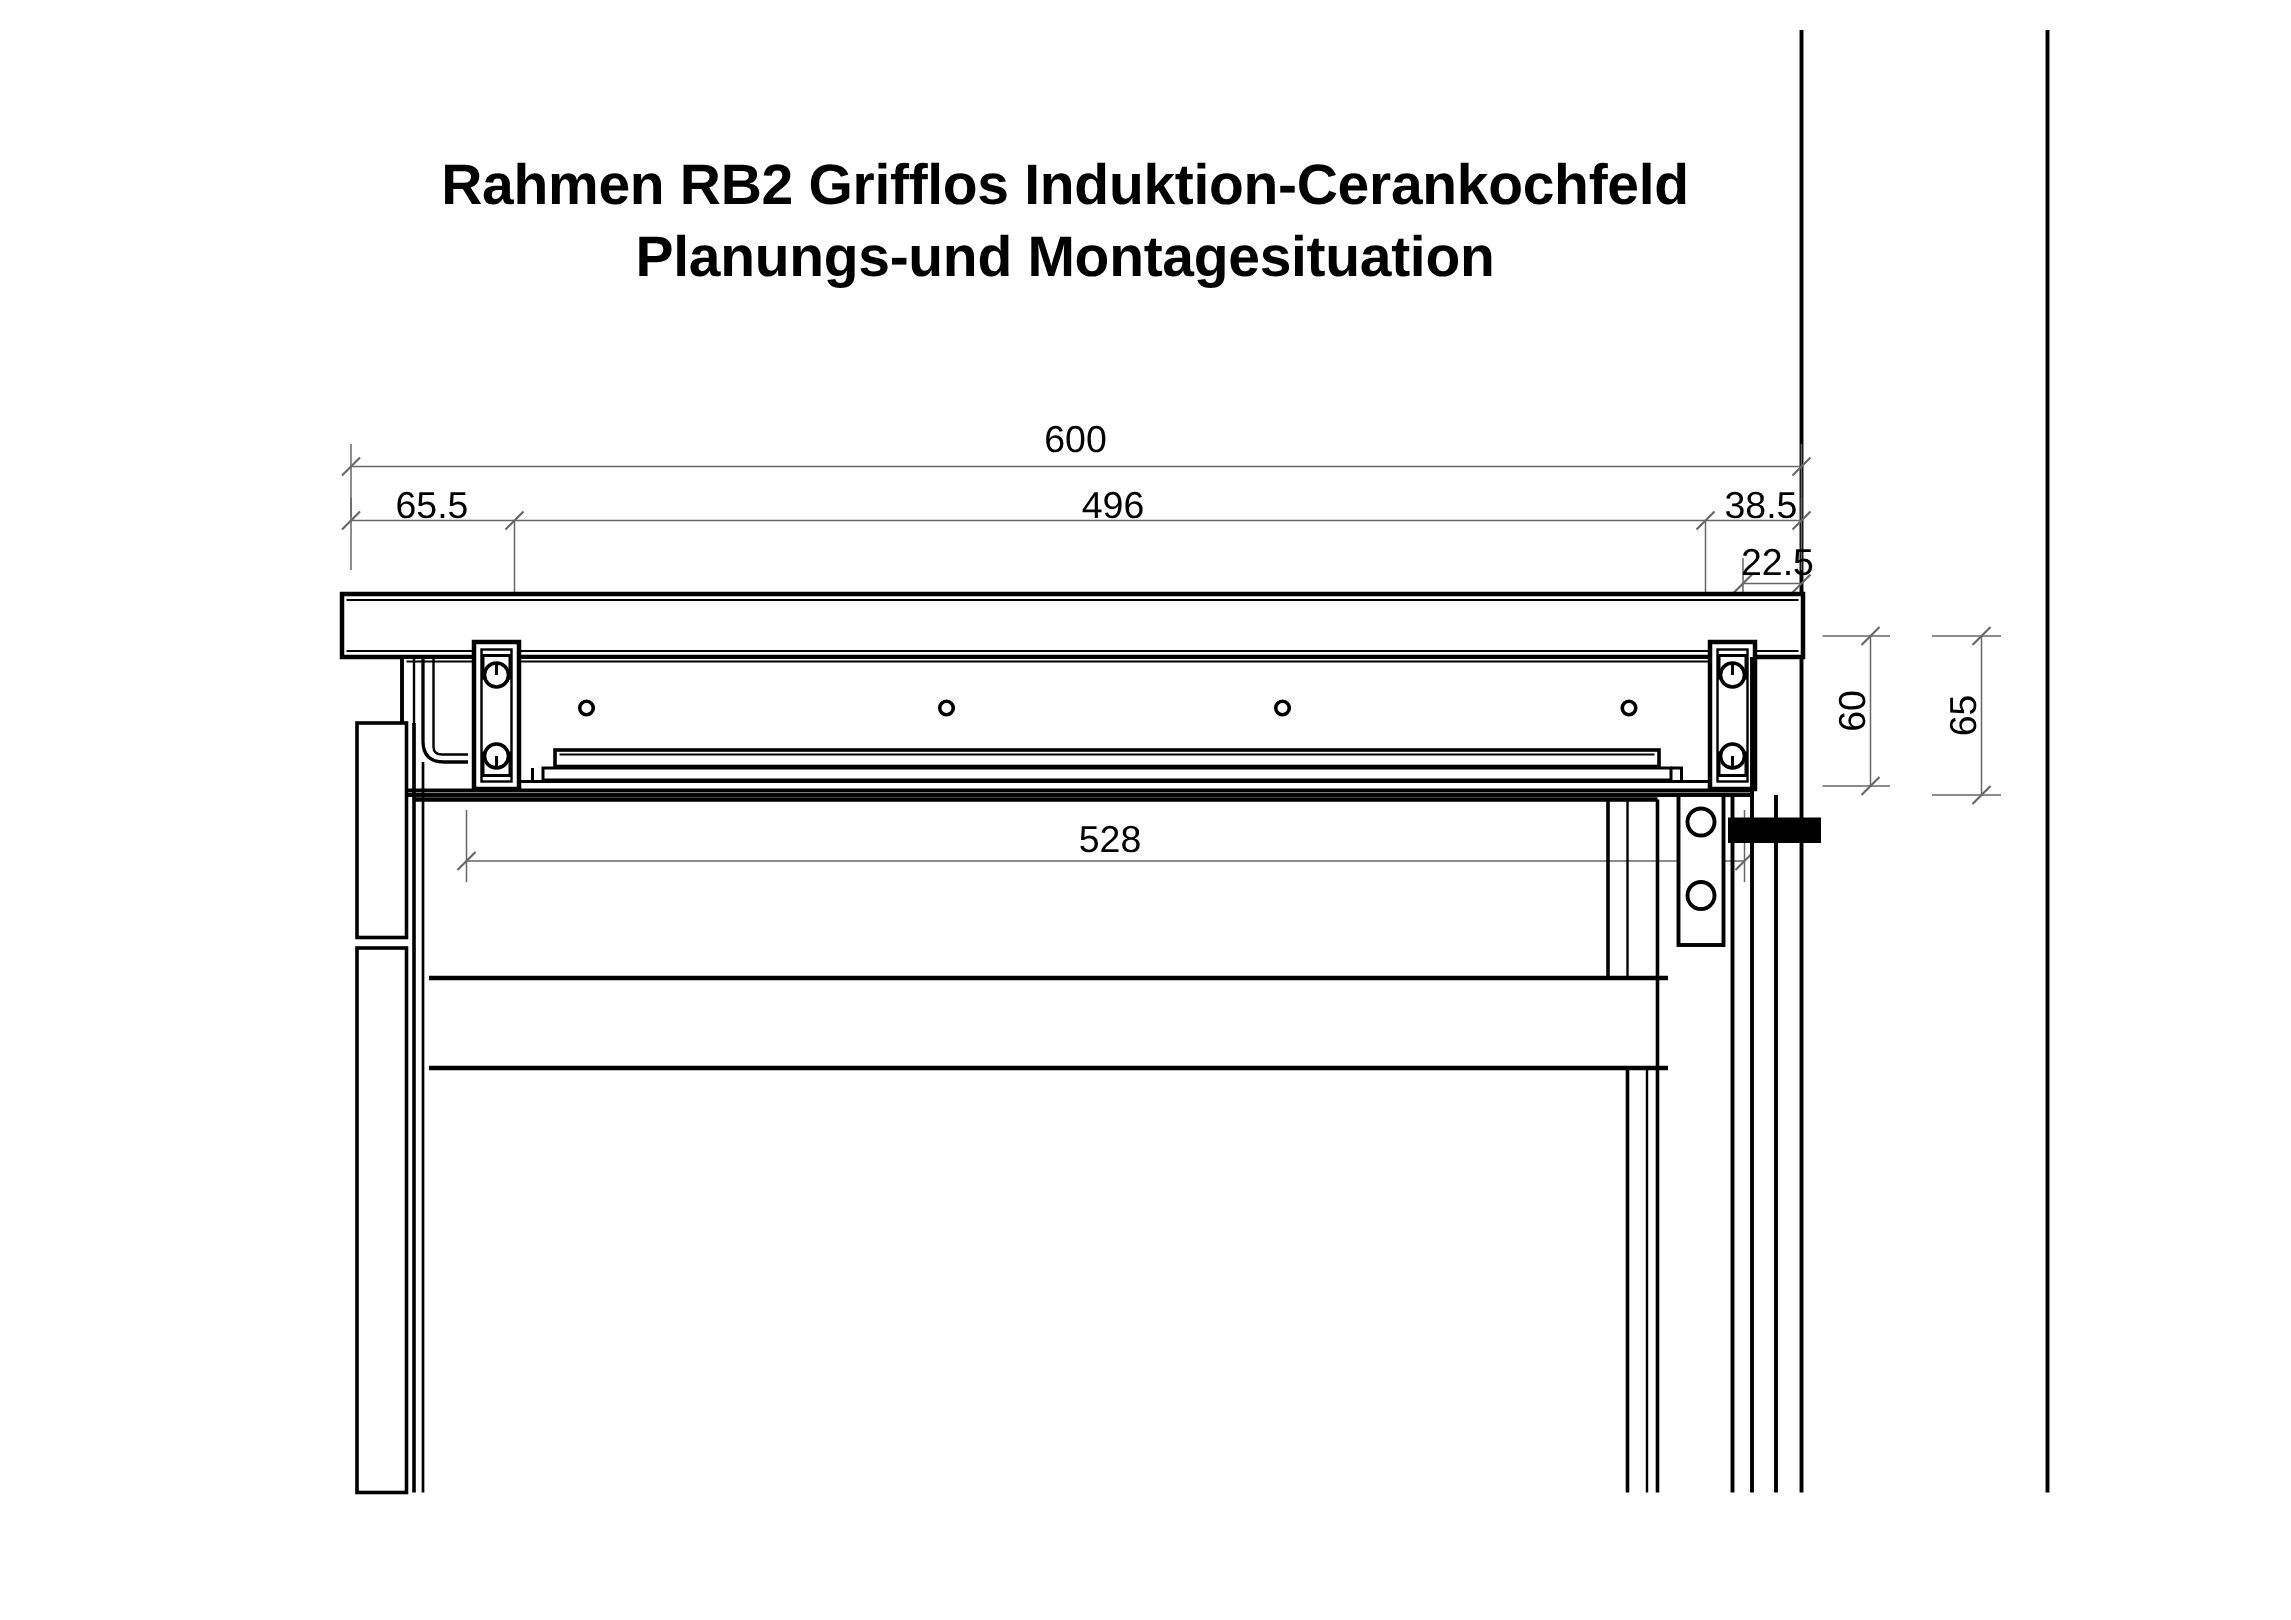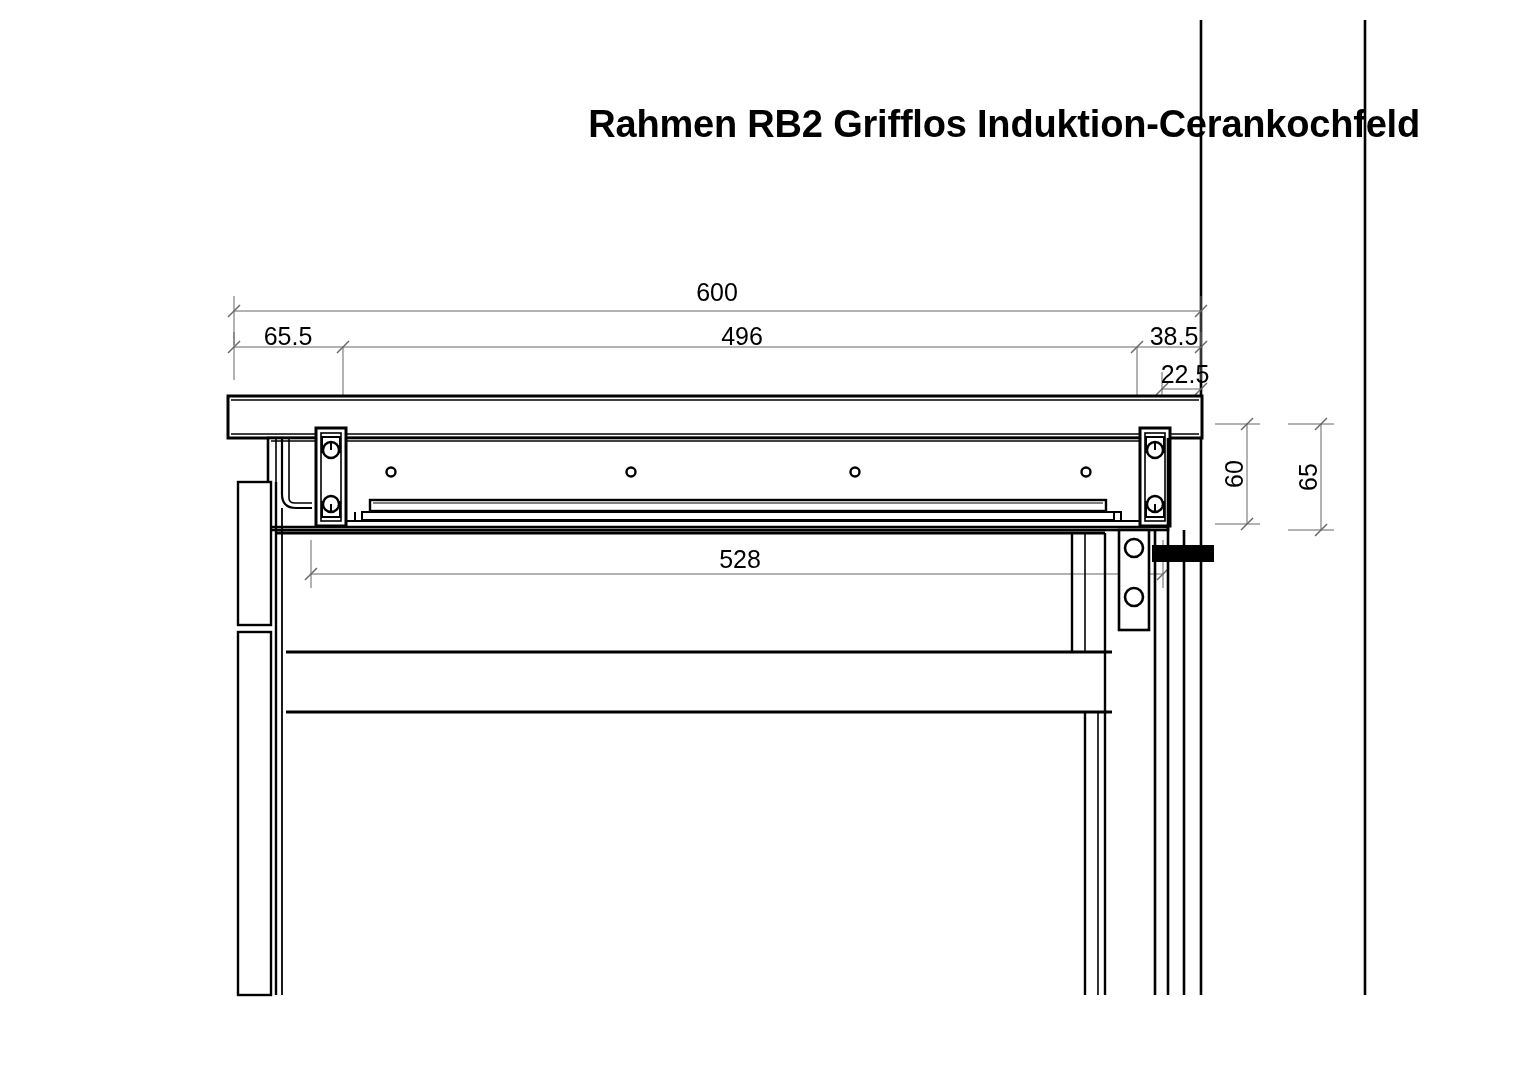--- a/index.html
+++ b/index.html
@@ -18,21 +18,21 @@
     position: absolute;
     left: 0; top: 0;
     width: 1527px;
     height: 1080px;
   }
   .title-block {
     position: absolute;
     left: 0;
     top: 100px;
     width: 1420px;
-    text-align: right;
+    text-align: center;
     pointer-events: none;
   }
   .title-line {
     font-family: "Liberation Sans", sans-serif;
     font-weight: bold;
     font-size: 38px;
     line-height: 48px;
     color: #000000;
     letter-spacing: -0.2px;
     white-space: nowrap;
@@ -50,20 +50,21 @@
     fill: #000000;
   }
 </style>
 </head>
 <body>
 
 <div id="drawing-root">
 
   <div class="title-block">
     <div class="title-line">Rahmen RB2 Grifflos Induktion-Cerankochfeld</div>
+    <div class="title-line">Planungs-und Montagesituation</div>
   </div>
 
   <svg class="cad" viewBox="0 0 1527 1080">
 
     <g>
       <line x1="1201" y1="20" x2="1201" y2="995" stroke="#000" stroke-width="2.6"></line>
       <line x1="1365" y1="20" x2="1365" y2="995" stroke="#000" stroke-width="2.6"></line>
     </g>
 
     <g>

